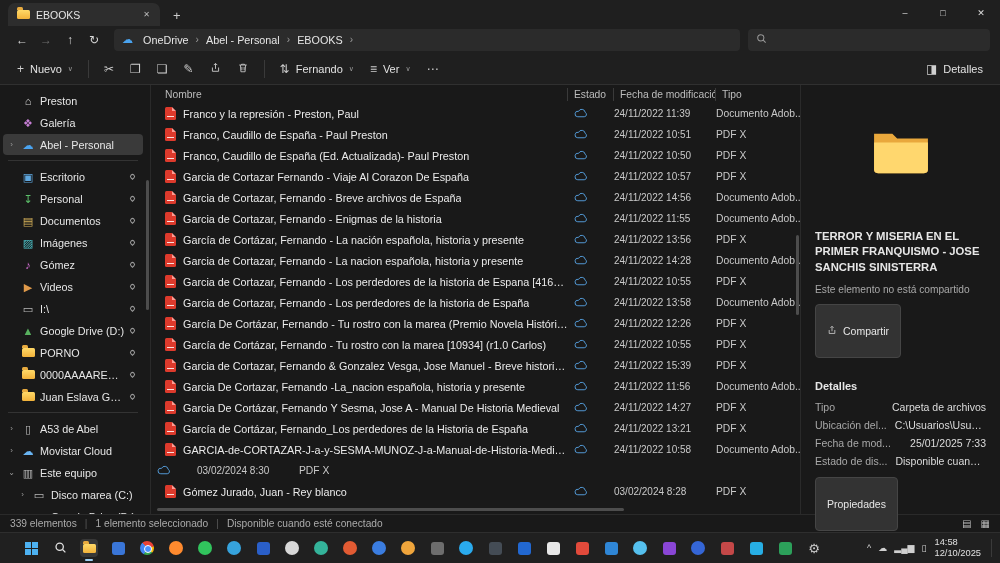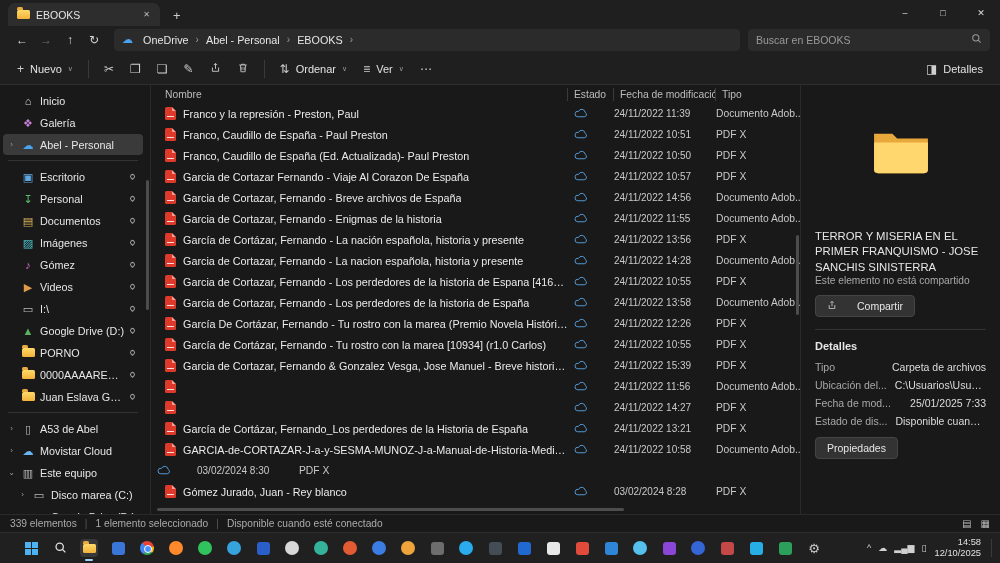--- a/index.html
+++ b/index.html
@@ -75,23 +75,23 @@
   .cell-tipo{width:84px;color:#c9c9c9;font-size:10.3px;flex:none;white-space:nowrap;overflow:hidden}
   .pdf-icon{position:relative;display:inline-block;width:11px;height:13px;background:#dd3a2c;border-radius:1.5px;flex:none}
   .pdf-icon::before{content:"";position:absolute;top:0;right:0;width:0;height:0;border-left:4px solid #ff9d94;border-top:4px solid #191919}
   .pdf-icon::after{content:"";position:absolute;left:2px;bottom:3px;width:7px;height:1.5px;background:rgba(255,255,255,.85)}
   .vscroll{position:absolute;right:1px;top:150px;width:3px;height:80px;background:#4d4d4d;border-radius:2px}
   .hscroll{position:absolute;bottom:3px;left:6px;width:72%;height:3px;background:#4d4d4d;border-radius:2px}
 
   
   .details{width:200px;flex:none;border-left:1px solid #2a2a2a;padding:0 14px;display:flex;flex-direction:column;font-size:10.5px}
   .dp-foldericon{align-self:center;margin:42px 0 50px}
-  .dp-title{font-weight:normal;font-size:11.3px;line-height:1.35;}
+  .dp-title{font-weight:bold;font-size:11.3px;line-height:1.35;margin-bottom:9px}
   .dp-shared{color:#a8a8a8;margin-bottom:9px;font-size:10.2px}
-  .btn{display:inline-flex;align-items:center;gap:20px;background:#333;border:1px solid #454545;border-radius:4px;padding:4px 11px;color:#e6e6e6;font-size:10.5px;width:max-content}
+  .btn{display:inline-flex;align-items:center;gap:6px;background:#333;border:1px solid #454545;border-radius:4px;padding:20px 11px;color:#e6e6e6;font-size:10.5px;width:max-content}
   .dp-divider{height:1px;background:#333;margin:12px 0 10px}
   .dp-dettitle{font-weight:bold;margin-bottom:9px;font-size:11px}
   .dp-prop{display:flex;justify-content:space-between;margin-bottom:6px;gap:8px}
   .dp-prop .pl{color:#a8a8a8;white-space:nowrap;flex:none}
   .dp-prop .pv{color:#dcdcdc;text-align:right;white-space:nowrap;overflow:hidden;text-overflow:ellipsis;min-width:0}
   .dp-propbtn{margin-top:4px}
 
   
   .statusbar{height:18px;display:flex;align-items:center;padding:0 10px;color:#ababab;font-size:10.2px;border-top:1px solid #2a2a2a;gap:8px;background:#191919}
   .status-sep{color:#555}
@@ -105,21 +105,21 @@
   .tb-icon.active::after{content:"";position:absolute;bottom:-4px;left:5px;width:8px;height:2px;border-radius:2px;background:#9fd0f5}
   .tb-circle{width:14px;height:14px;border-radius:50%}
   .tb-square{width:13px;height:13px;border-radius:3px}
   .win-logo{display:grid;grid-template-columns:6px 6px;grid-template-rows:6px 6px;gap:1px}
   .win-logo span{background:#4db2f2}
   .chrome-icon{width:14px;height:14px;border-radius:50%;background:conic-gradient(from -45deg,#ea4335 0 120deg,#fbbc05 0 180deg,#34a853 0 250deg,#4285f4 0 360deg);position:relative}
   .chrome-icon::after{content:"";position:absolute;left:4px;top:4px;width:6px;height:6px;background:#4d90fe;border:1.2px solid #fff;border-radius:50%}
   .gear-glyph{color:#c9c9c9;font-size:13px;line-height:13px}
   .tb-right{position:absolute;right:5px;top:0;height:100%;display:flex;align-items:center;gap:8px;color:#d8d8d8}
   .tray-glyph{font-size:9px;color:#d0d0d0}
-  .clock{text-align:right;font-size:9.3px;line-height:11px;color:#e0e0e0}
+  .clock{text-align:left;font-size:9.3px;line-height:11px;color:#e0e0e0}
   .show-desktop{width:4px;height:60%;border-left:1px solid #3a3a3a;margin-left:2px}
 </style>
 </head>
 <body>
 
 <div class="screen">
 
   <div class="titlebar">
     <div class="tab">
       <span class="mini-folder"></span>
@@ -142,21 +142,20 @@
     <div class="breadcrumb">
       <span class="bc-cloud">☁</span>
     <span class="crumb">OneDrive</span>
         <span class="crumb-sep">›</span>
         <span class="crumb">Abel - Personal</span>
         <span class="crumb-sep">›</span>
         <span class="crumb">EBOOKS</span>
         <span class="crumb-sep">›</span>
       </div>
     <div class="searchbox">
-      <input placeholder="Buscar en EBOOKS" style="">
       <span><svg width="11" height="11" viewBox="0 0 16 16">
             <circle cx="7" cy="7" r="4.5" fill="none" stroke="#9a9a9a" stroke-width="1.5"></circle>
             <line x1="10.5" y1="10.5" x2="14" y2="14" stroke="#9a9a9a" stroke-width="1.5"></line>
           </svg></span>
     </div>
   </div>
 
   <div class="toolbar">
     <div class="tbtn">
       <span class="glyph">+</span>
@@ -182,21 +181,21 @@
           </svg></span>
       </div>
     <div class="tbtn">
         <span class="glyph"><svg width="12" height="12" viewBox="0 0 16 16">
             <path d="M3 4h10M6 4V3h4v1M4.5 4l.7 9h5.6l.7-9M6.5 6.5V11M9.5 6.5V11" stroke="#cfcfcf" stroke-width="1.1" fill="none"></path>
           </svg></span>
       </div>
     <div class="tdiv"></div>
     <div class="tbtn">
       <span class="glyph">⇅</span>
-      <span>Ordenar</span>
+      <span>Fernando</span>
       <span class="caret">∨</span>
     </div>
     <div class="tbtn">
       <span class="glyph">≡</span>
       <span>Ver</span>
       <span class="caret">∨</span>
     </div>
     <div class="tbtn">
         <span class="glyph">⋯</span>
       </div>
@@ -206,21 +205,21 @@
     </div>
   </div>
 
   <div class="content">
 
     <div class="sidebar">
       <div class="sb-scroll"></div>
     <div class="sb-item">
           <span class="chev"></span>
           <span class="sb-icon ic-home">⌂</span>
-          <span class="sb-label">Inicio</span>
+          <span class="sb-label">Preston</span>
         </div>
         <div class="sb-item">
           <span class="chev"></span>
           <span class="sb-icon ic-gallery">❖</span>
           <span class="sb-label">Galería</span>
         </div>
         <div class="sb-item selected">
           <span class="chev">›</span>
           <span class="sb-icon ic-onedrive">☁</span>
           <span class="sb-label">Abel - Personal</span>
@@ -493,32 +492,34 @@
               <span><svg width="13" height="10" viewBox="0 0 26 18">
                   <path d="M7.5 16.5a5.5 5.5 0 1 1 1.6-10.8 7 7 0 0 1 13.3 2.1 4.6 4.6 0 0 1-1.9 8.7z" fill="none" stroke="#58a6e8" stroke-width="1.8"></path>
                 </svg></span>
             </span>
             <span class="cell-fecha">24/11/2022 15:39</span>
             <span class="cell-tipo">PDF X</span>
           </div>
           <div class="row">
             <span class="cell-name">
               <span class="pdf-icon"></span>
+              <span class="fname">Garcia De Cortazar, Fernando -La_nacion española, historia y presente</span>
             </span>
             <span class="cell-estado">
               <span><svg width="13" height="10" viewBox="0 0 26 18">
                   <path d="M7.5 16.5a5.5 5.5 0 1 1 1.6-10.8 7 7 0 0 1 13.3 2.1 4.6 4.6 0 0 1-1.9 8.7z" fill="none" stroke="#58a6e8" stroke-width="1.8"></path>
                 </svg></span>
             </span>
             <span class="cell-fecha">24/11/2022 11:56</span>
             <span class="cell-tipo">Documento Adob...</span>
           </div>
           <div class="row">
             <span class="cell-name">
               <span class="pdf-icon"></span>
+              <span class="fname">Garcia De Cortázar, Fernando Y Sesma, Jose A - Manual De Historia Medieval</span>
             </span>
             <span class="cell-estado">
               <span><svg width="13" height="10" viewBox="0 0 26 18">
                   <path d="M7.5 16.5a5.5 5.5 0 1 1 1.6-10.8 7 7 0 0 1 13.3 2.1 4.6 4.6 0 0 1-1.9 8.7z" fill="none" stroke="#58a6e8" stroke-width="1.8"></path>
                 </svg></span>
             </span>
             <span class="cell-fecha">24/11/2022 14:27</span>
             <span class="cell-tipo">PDF X</span>
           </div>
           <div class="row">

